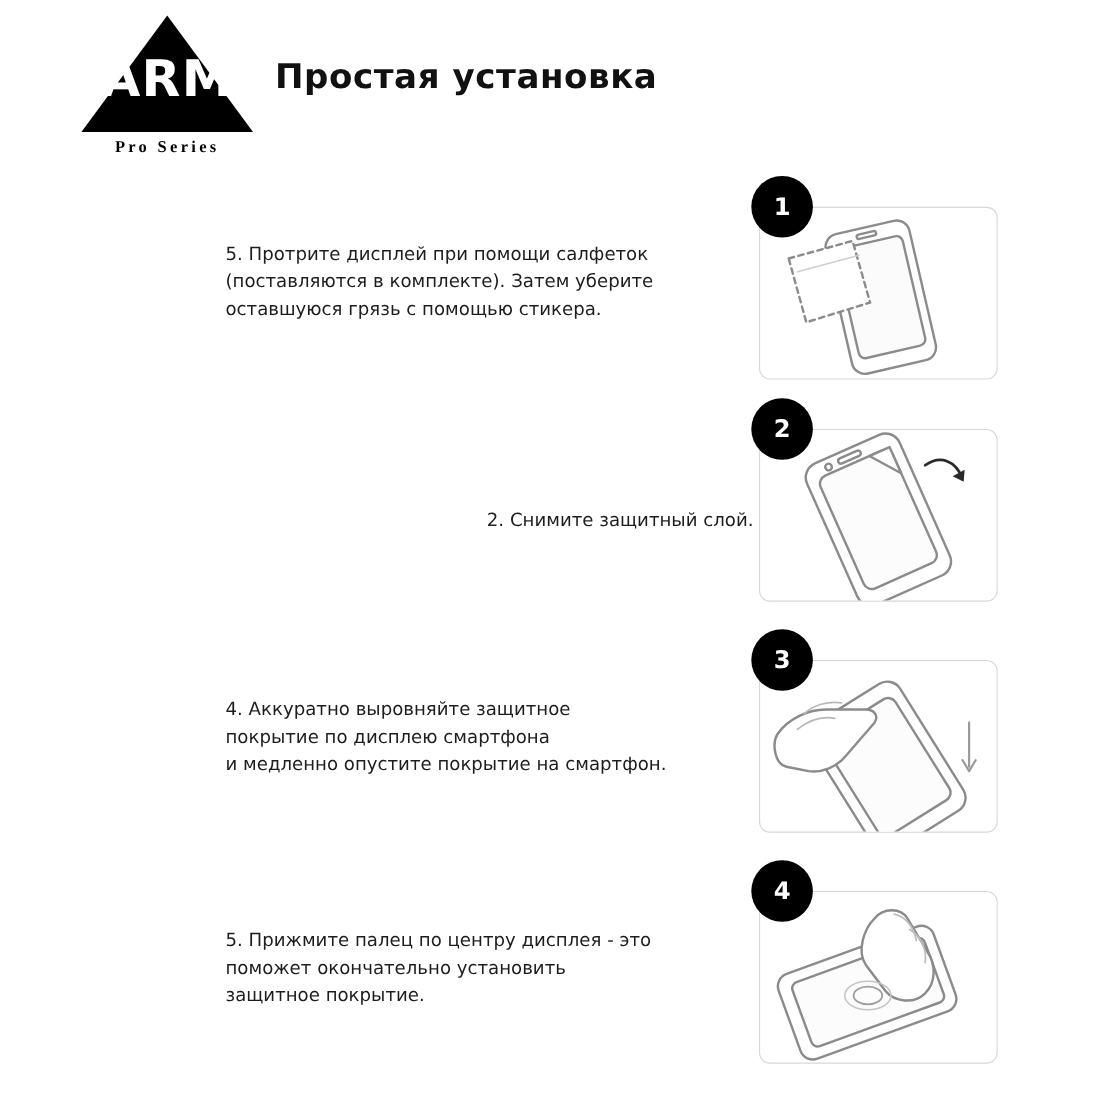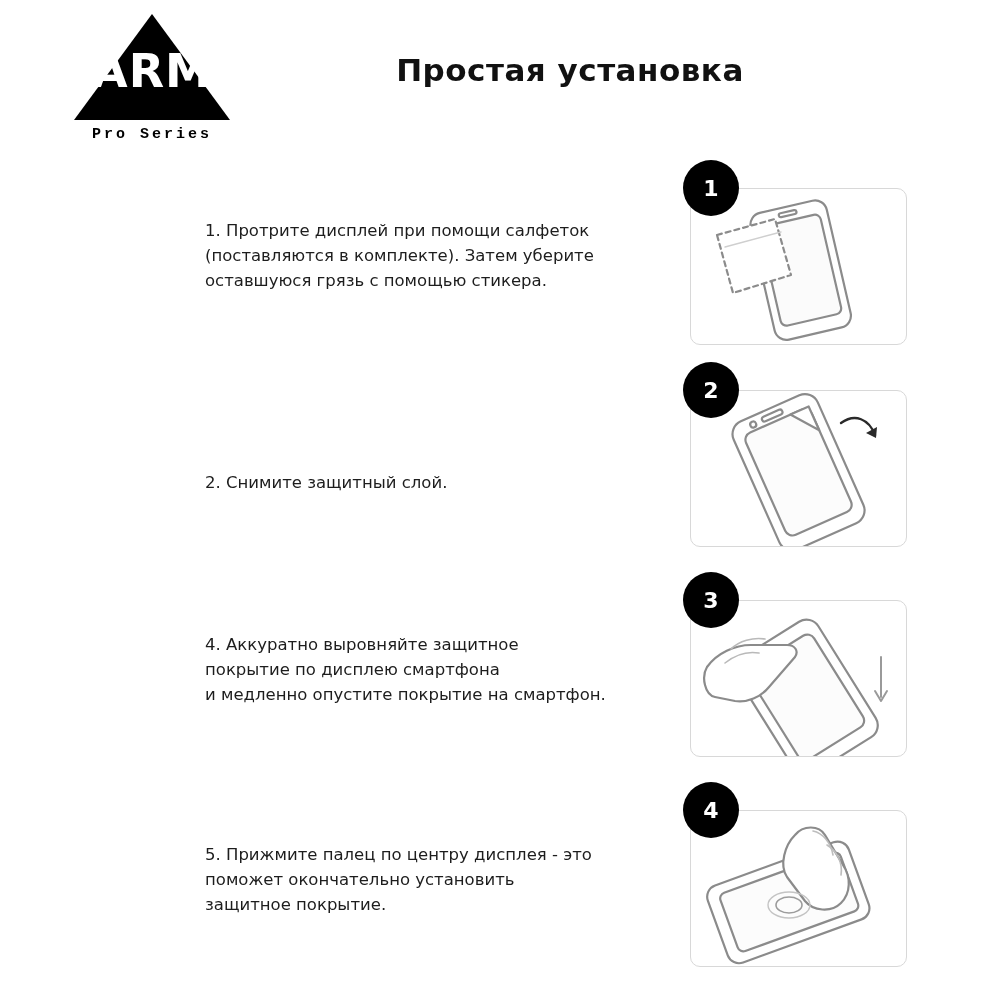--- a/index.html
+++ b/index.html
@@ -54,33 +54,33 @@
     letter-spacing: 1px;
     color: #ffffff;
     line-height: 1;
   }
   .logo-sub {
     position: absolute;
     left: 0;
     top: 112px;
     width: 180px;
     text-align: center;
-    font-family: Liberation Mono, monospace;
+    font-family: Liberation Serif, serif;
     font-weight: bold;
     font-size: 15px;
     letter-spacing: 3px;
     color: #000000;
   }
 
   .page-title {
     position: absolute;
     left: 250px;
     top: 52px;
     width: 640px;
-    text-align: center;
+    text-align: left;
     font-family: "DejaVu Sans", sans-serif;
     font-weight: bold;
     font-size: 31px;
     letter-spacing: 0.5px;
     color: #111111;
   }
 
   
   .steps {
     position: absolute;
@@ -131,21 +131,21 @@
   .illo-svg {
     position: absolute;
     left: 0;
     top: 0;
   }
 
   
   .row1 { height: 206px; }
   .row1 .step-text { top: 68px; }
   .row2 { height: 206px; }
-  .row2 .step-text { top: 320px; }
+  .row2 .step-text { top: 310px; text-align: right; }
   .row3 { height: 206px; }
   .row3 .step-text { top: 482px; }
   .row4 { height: 206px; }
   .row4 .step-text { top: 692px; }
 </style>
 </head>
 <body>
 
 <div class="header">
 
@@ -154,21 +154,21 @@
     <div class="logo-arm">ARM</div>
     <div class="logo-sub">Pro Series</div>
   </div>
 
   <div class="page-title">Простая установка</div>
 </div>
 
 <div class="steps">
 
   <div class="step-row row1" style="height:0;">
-    <div class="step-text">1. Протрите дисплей при помощи салфеток
+    <div class="step-text">5. Протрите дисплей при помощи салфеток
 (поставляются в комплекте). Затем уберите
 оставшуюся грязь с помощью стикера.</div>
 
     <div class="badge" style="top:10px;">1</div>
 
     <div class="step-illo" style="top:38px;">
       <svg class="illo-svg" width="215" height="155" viewBox="0 0 215 155">
         <g fill="none" stroke="#8b8b8b" stroke-width="2.2" stroke-linejoin="round" stroke-linecap="round">
 
           <g transform="rotate(-13 110 78)">

